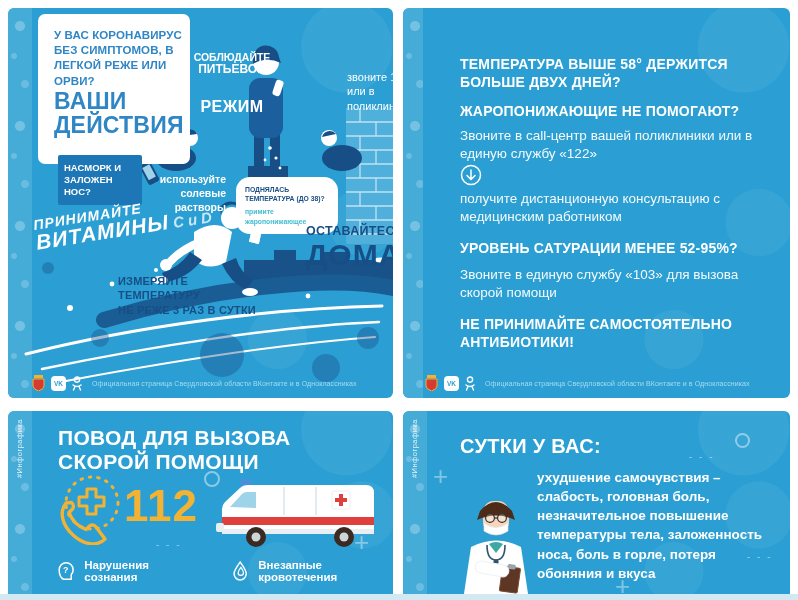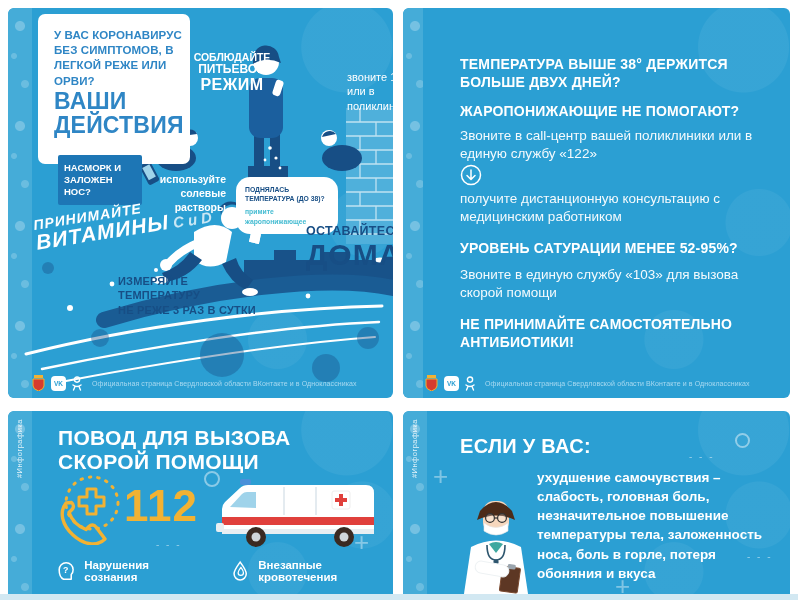--- a/index.html
+++ b/index.html
@@ -25,21 +25,21 @@
   
   .card{position:absolute;left:30px;top:6px;width:152px;height:150px;background:#fff;border-radius:7px;
         padding:14px 0 0 16px;box-sizing:border-box;}
   .card-q{color:#2f86c5;font-weight:700;font-size:11.5px;line-height:1.32;letter-spacing:.1px;width:128px;}
   .card-t{color:#2f86c5;font-weight:700;font-size:23px;line-height:1.05;letter-spacing:.2px;}
   .wtxt{color:#fff;font-weight:700;}
   .navytxt{color:#174e85;font-weight:700;}
   .drink{left:182px;top:44px;width:84px;text-align:center;line-height:1.08;}
   .drink .l1{font-size:10.5px;}
   .drink .l2{font-size:12px;}
-  .drink .l3{font-size:16px;letter-spacing:.5px;}
+  .drink .l3{font-size:16px;letter-spacing:.5px;margin-top:22px;}
   .sickq{left:300px;top:34px;width:86px;font-size:10px;line-height:1.18;}
   .sicka{left:300px;top:62px;width:70px;color:#fff;font-weight:400;font-size:11px;line-height:1.3;margin-left:39px;}
   .nosebox{left:50px;top:147px;width:72px;background:#1d76b5;border-radius:2px;padding:7px 6px;
            font-size:9.5px;line-height:1.25;}
   .saline{left:136px;top:164px;width:82px;text-align:right;color:#fff;font-weight:600;
           font-size:10.5px;line-height:1.35;}
   .vitamins{left:26px;top:196px;transform:rotate(-9deg);color:#fff;line-height:1;}
   .vitamins .v1{font-size:14px;font-weight:700;font-style:italic;letter-spacing:1px;}
   .vitamins .v2{font-size:21px;font-weight:700;font-style:italic;letter-spacing:1px;}
   .vitamins .v3{font-size:15px;font-weight:700;font-style:italic;color:rgba(255,255,255,.75);margin-left:4px;}
@@ -229,21 +229,21 @@
         <circle cx="5" cy="3.6" r="2.6" stroke="#fff" stroke-width="1.4" fill="none"></circle>
         <path d="M1 9 q4 3 8 0 M3 10.5 l-1.5 3.5 M7 10.5 l1.5 3.5" stroke="#fff" stroke-width="1.4" fill="none" stroke-linecap="round"></path>
       </svg>
       <div class="foot-text">Официальная страница Свердловской области ВКонтакте и в Одноклассниках</div>
     </div>
   </section>
 
   <section class="panel panel-tr">
     <div class="strip"></div>
 
-    <div class="tr-block tr-h" style="top:48px;">ТЕМПЕРАТУРА ВЫШЕ 38° ДЕРЖИТСЯ БОЛЬШЕ ДВУХ ДНЕЙ?</div>
+    <div class="tr-block tr-h" style="top:48px;">ТЕМПЕРАТУРА ВЫШЕ 58° ДЕРЖИТСЯ БОЛЬШЕ ДВУХ ДНЕЙ?</div>
     <div class="tr-block tr-h" style="top:95px;">ЖАРОПОНИЖАЮЩИЕ НЕ ПОМОГАЮТ?</div>
     <div class="tr-block tr-p" style="top:119px;width:300px;">Звоните в call-центр вашей поликлиники или в единую службу «122»</div>
 
     <svg class="abs" style="left:57px;top:156px;" width="22" height="22" viewBox="0 0 22 22">
       <circle cx="11" cy="11" r="9.5" stroke="#fff" stroke-width="1.5" fill="none"></circle>
       <path d="M11 6 v9 M7 11.5 l4 4 4 -4" stroke="#fff" stroke-width="1.5" fill="none" stroke-linecap="round" stroke-linejoin="round"></path>
     </svg>
 
     <div class="tr-block tr-p" style="top:182px;width:300px;">получите дистанционную консультацию с медицинским работником</div>
     <div class="tr-block tr-h" style="top:232px;">УРОВЕНЬ САТУРАЦИИ МЕНЕЕ 52-95%?</div>
@@ -316,21 +316,21 @@
         </svg>
         <span>Внезапные кровотечения</span>
       </div>
     </div>
   </section>
 
   <section class="panel panel-br">
     <div class="strip"></div>
     <div class="hashtag">#Инфографика</div>
 
-    <div class="abs wtxt br-title">ЕСЛИ У ВАС:</div>
+    <div class="abs wtxt br-title">СУТКИ У ВАС:</div>
     <div class="abs symptoms">ухудшение самочувствия – слабость, головная боль, незначительное повышение температуры тела, заложенность носа, боль в горле, потеря обоняния и вкуса</div>
 
     <div class="decor-circle" style="left:332px;top:22px;width:11px;height:11px;"></div>
     <div class="decor-dash" style="left:286px;top:40px;">- - -</div>
     <div class="decor-plus" style="left:30px;top:52px;">+</div>
     <div class="decor-plus" style="left:212px;top:162px;">+</div>
     <div class="decor-dash" style="left:344px;top:140px;">- - -</div>
 
     <svg class="abs" style="left:48px;top:76px;" width="90" height="120" viewBox="0 0 90 120">
       <path d="M20 60 q25 -13 50 0 l9 60 h-68 z" fill="#fff"></path>

